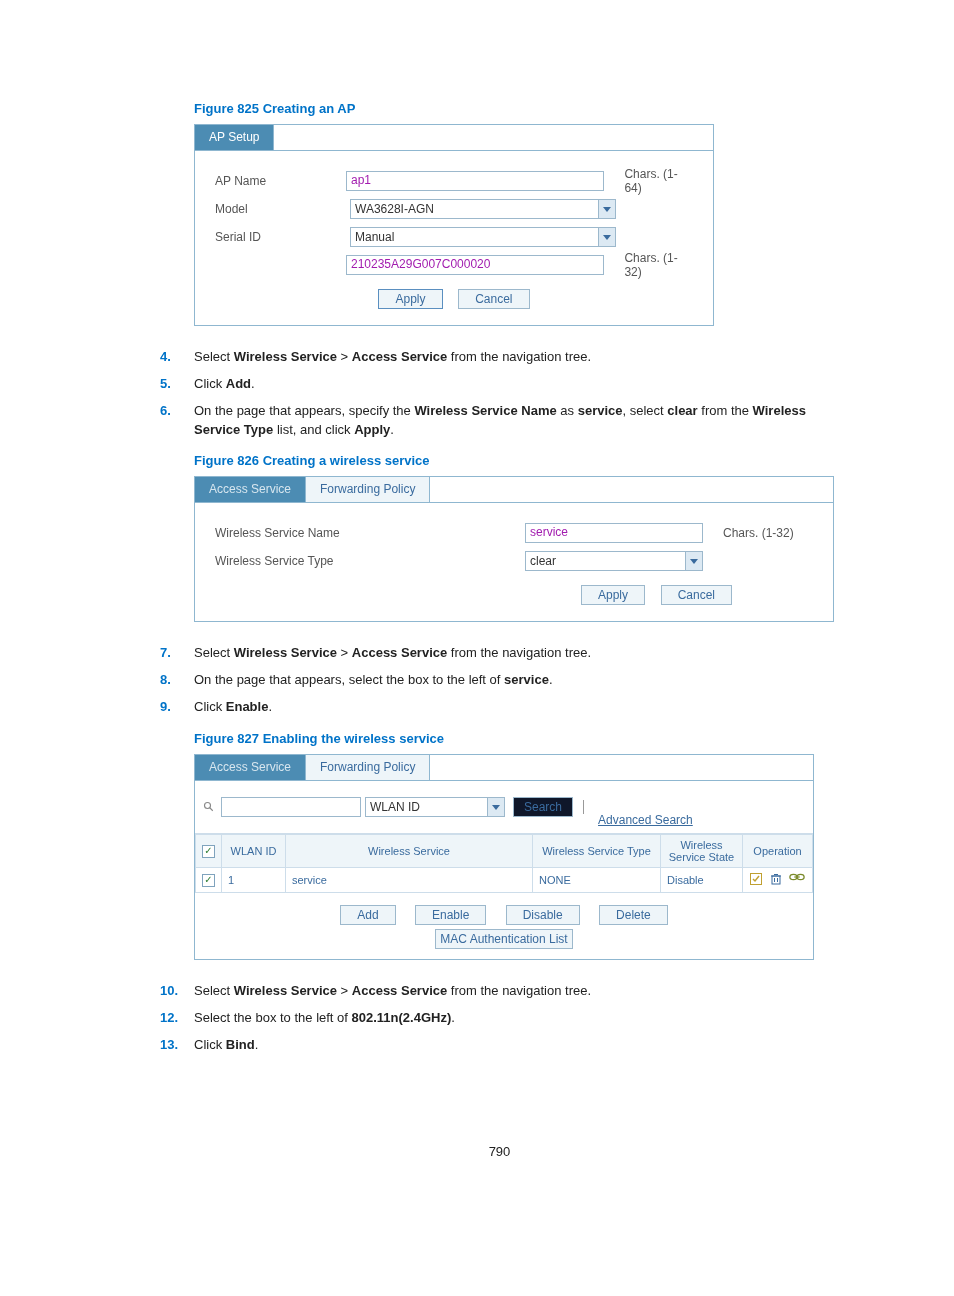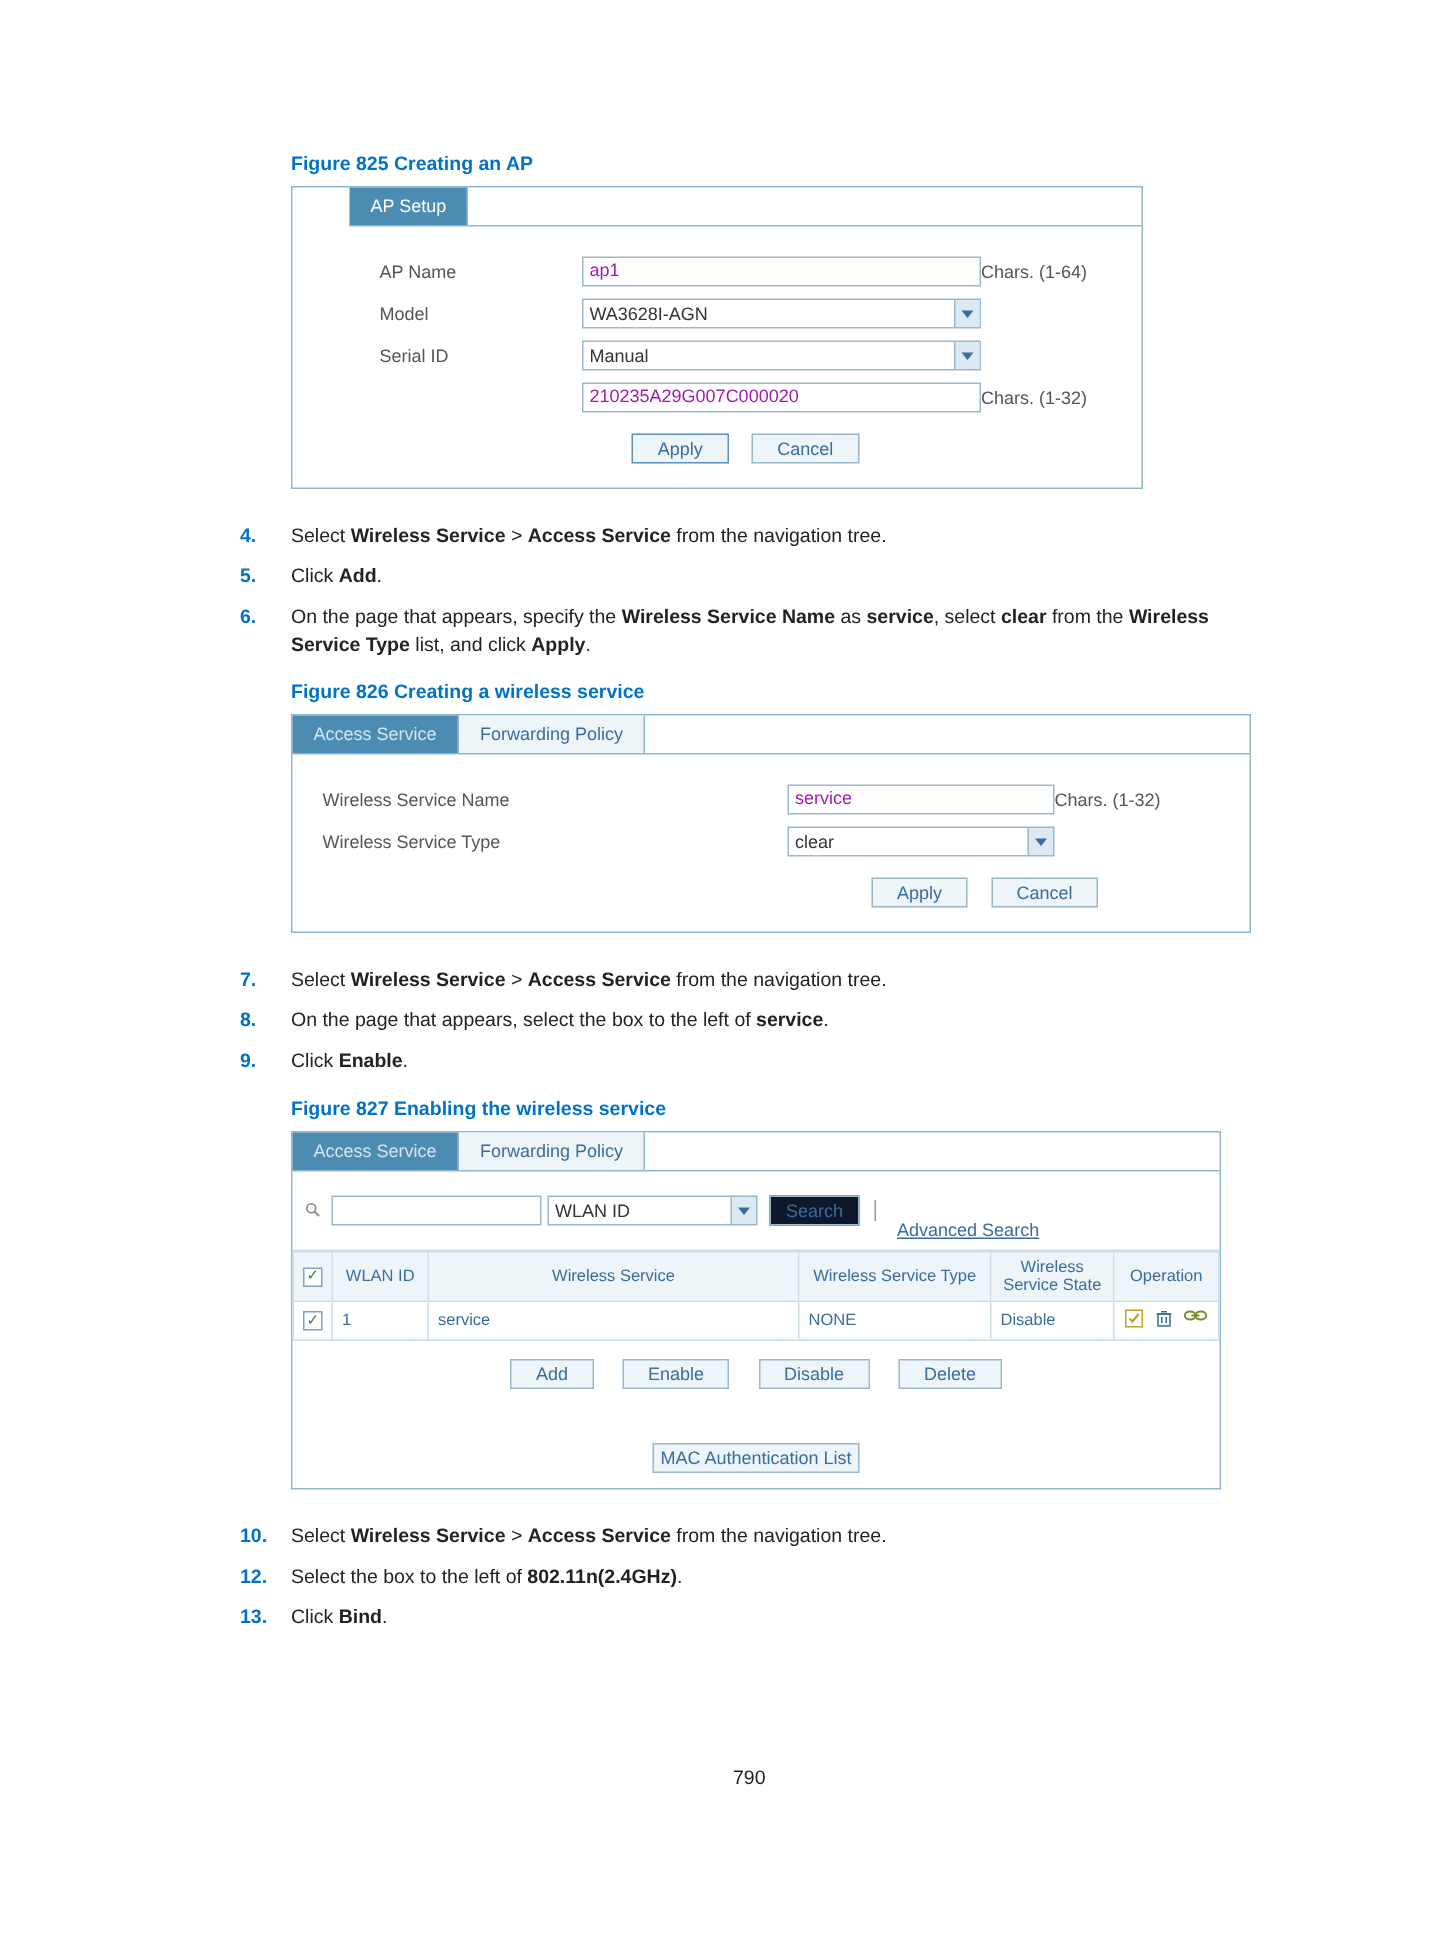--- a/index.html
+++ b/index.html
@@ -12,21 +12,21 @@
   .tab.inactive { background: #eef5f9; color: #3a6b9e; }
   .tab.active.dark { background: #4c8cb3; color: #d7e6ef; }
   .panel { padding: 16px 20px; }
   .form-row { display: flex; align-items: center; height: 28px; font-size: 12px; color: #555; }
   .form-label { width: 135px; }
   .form-label.wide { width: 310px; }
   .tin { border: 1px solid #9cb8cc; height: 20px; padding: 1px 4px; font-size: 12px; color: #a21caf; background: #fff; }
   .sel { border: 1px solid #9cb8cc; height: 20px; position: relative; padding: 1px 18px 1px 4px; font-size: 12px; background: #fff; color: #333; display: inline-flex; align-items: center; }
   .sel::after { content: ""; position: absolute; right: 0; top: 0; width: 16px; height: 100%; background: #dce9f3; border-left: 1px solid #9cb8cc; }
   .sel::before { content: ""; position: absolute; right: 4px; top: 50%; margin-top: -2px; border-left: 4px solid transparent; border-right: 4px solid transparent; border-top: 5px solid #3a6b9e; z-index: 1; }
-  .hint { font-size: 12px; color: #555; margin-left: 0; }
+  .hint { font-size: 12px; color: #555; margin-left: 20px; }
   .btnrow { text-align: center; margin-top: 10px; }
   .btn { display: inline-block; border: 1px solid #9cb8cc; background: #eef5f9; color: #3a6b9e; font-size: 12px; padding: 2px 16px; margin: 0 6px; cursor: pointer; }
   .btn.primary { border: 1px solid #5a8fc0; }
   .btn.plain { background: #0f172a; }
   ol.steps { list-style: none; margin: 22px 0 14px 0; }
   ol.steps > li { display: flex; margin-bottom: 8px; line-height: 1.45; }
   ol.steps .num { width: 34px; flex-shrink: 0; color: #0073c8; font-weight: bold; font-size: 13px; }
   ol.steps .txt { flex: 1; font-size: 13px; }
   .txt b { font-weight: bold; }
   .fig-block { margin-left: 34px; margin-top: 6px; margin-bottom: 10px; }
@@ -51,21 +51,21 @@
 
   .page-num { text-align: center; margin-top: 90px; font-size: 13px; }
 
   .inline-icon { display:inline-flex; vertical-align:middle; width:18px; height:12px; margin:0 2px; }
 </style>
 </head>
 <body>
 
 <div class="fig-block" style="margin-left:34px;">
   <div class="fig-caption">Figure 825 Creating an AP</div>
-  <div class="screenshot" style="width:568px;padding-left:38px;">
+  <div class="screenshot" style="width:520px;">
     <div class="tabbar">
       <div class="tab active">AP Setup</div>
     </div>
     <div class="panel">
       <div class="form-row">
         <div class="form-label">AP Name</div>
         <div class="tin" style="width:266px;">ap1</div>
         <span class="hint">Chars. (1-64)</span>
       </div>
       <div class="form-row">
@@ -223,21 +223,21 @@
         </tr>
       </tbody>
     </table>
     <div class="btnrow2">
       <span class="btn">Add</span>
       <span class="btn">Enable</span>
       <span class="btn">Disable</span>
       <span class="btn">Delete</span>
     </div>
     <div class="btnrow3">
-      <span class="btn" style="padding:2px 4px;margin-top:32px;">MAC Authentication List</span>
+      <span class="btn" style="padding:2px 4px;">MAC Authentication List</span>
     </div>
   </div>
 </div>
 
 <ol class="steps">
   <li>
     <span class="num">10.</span>
     <span class="txt">
       <span>Select </span><b>Wireless Service</b><span> &gt; </span><b>Access Service</b><span> from the navigation tree.</span>
     </span>

